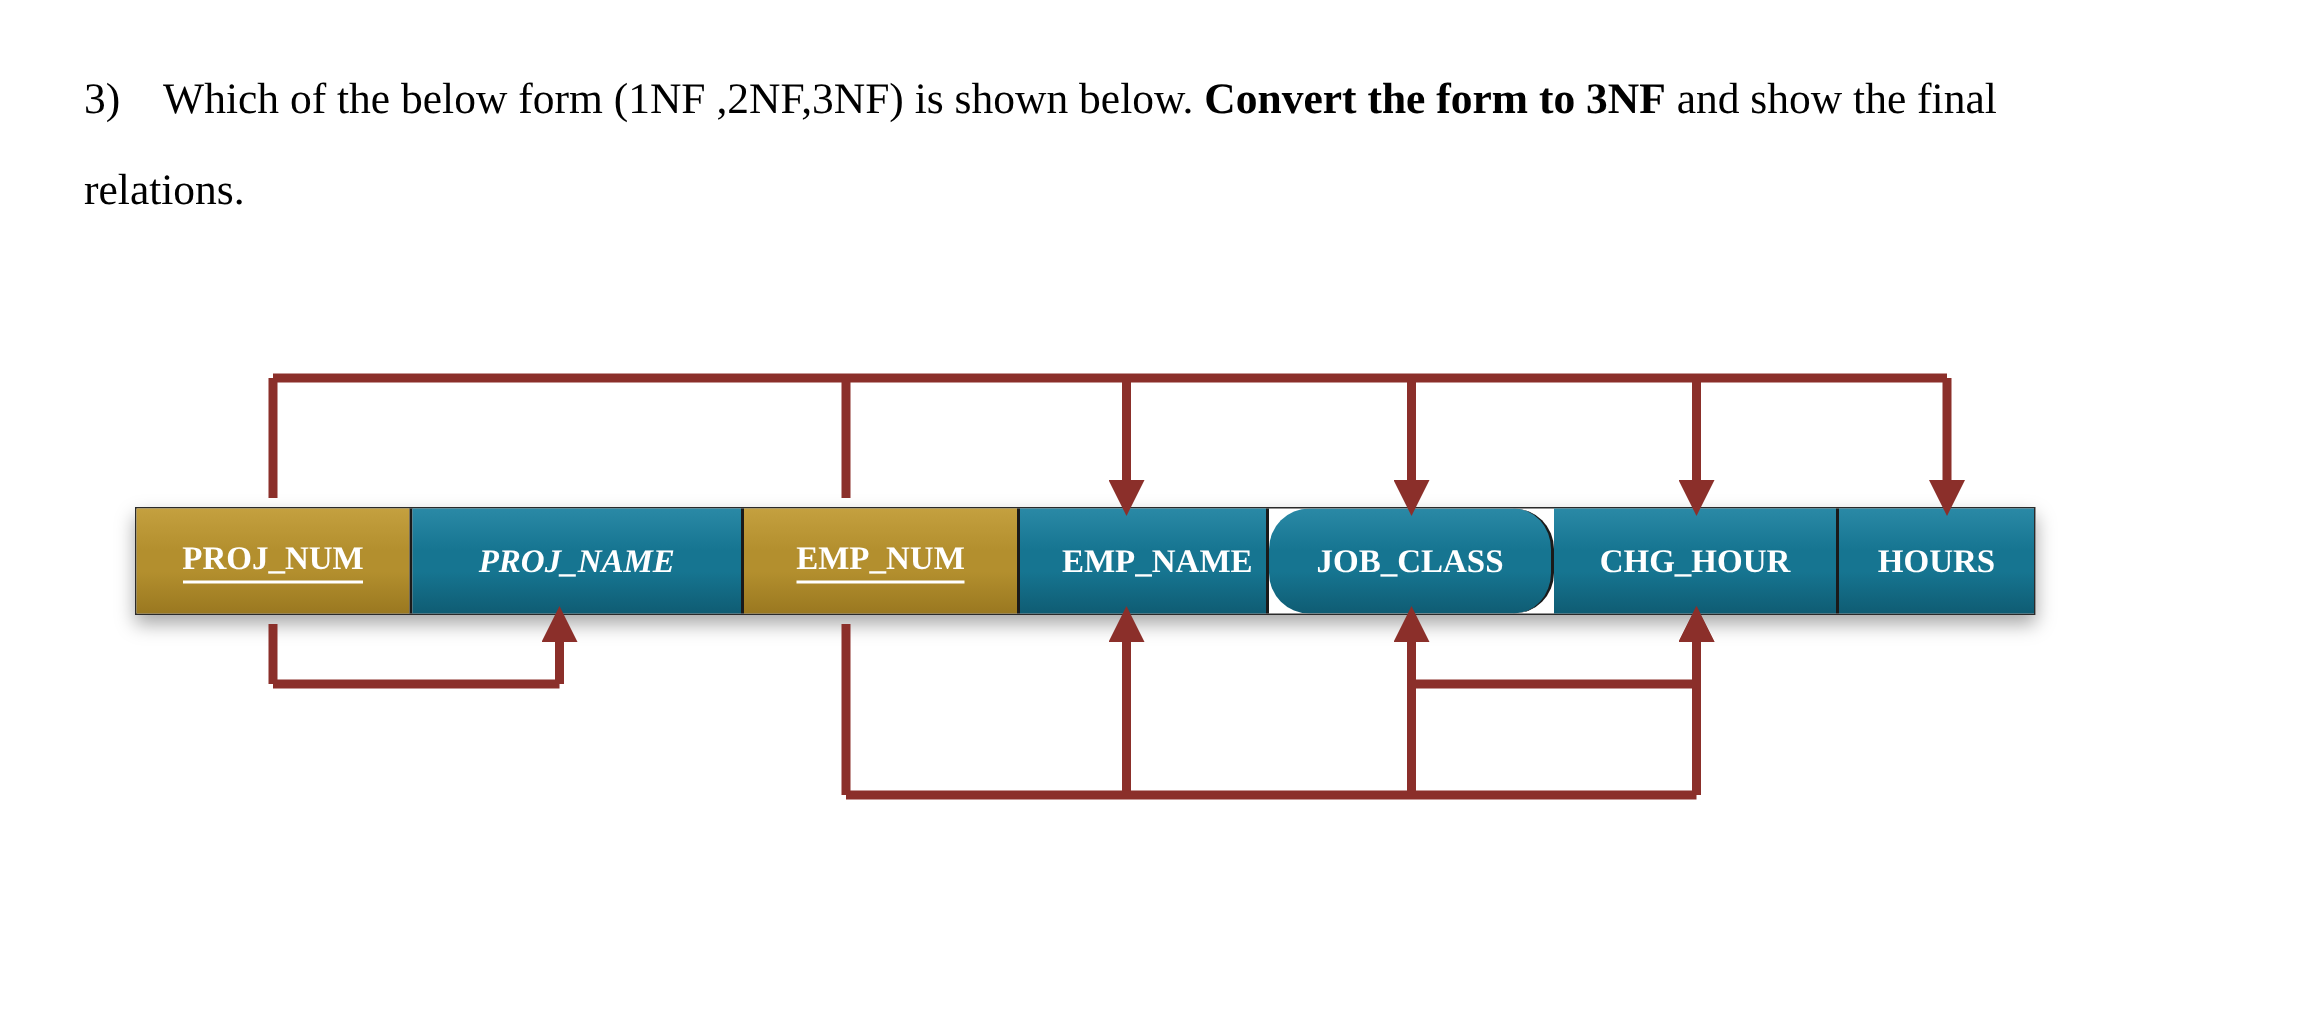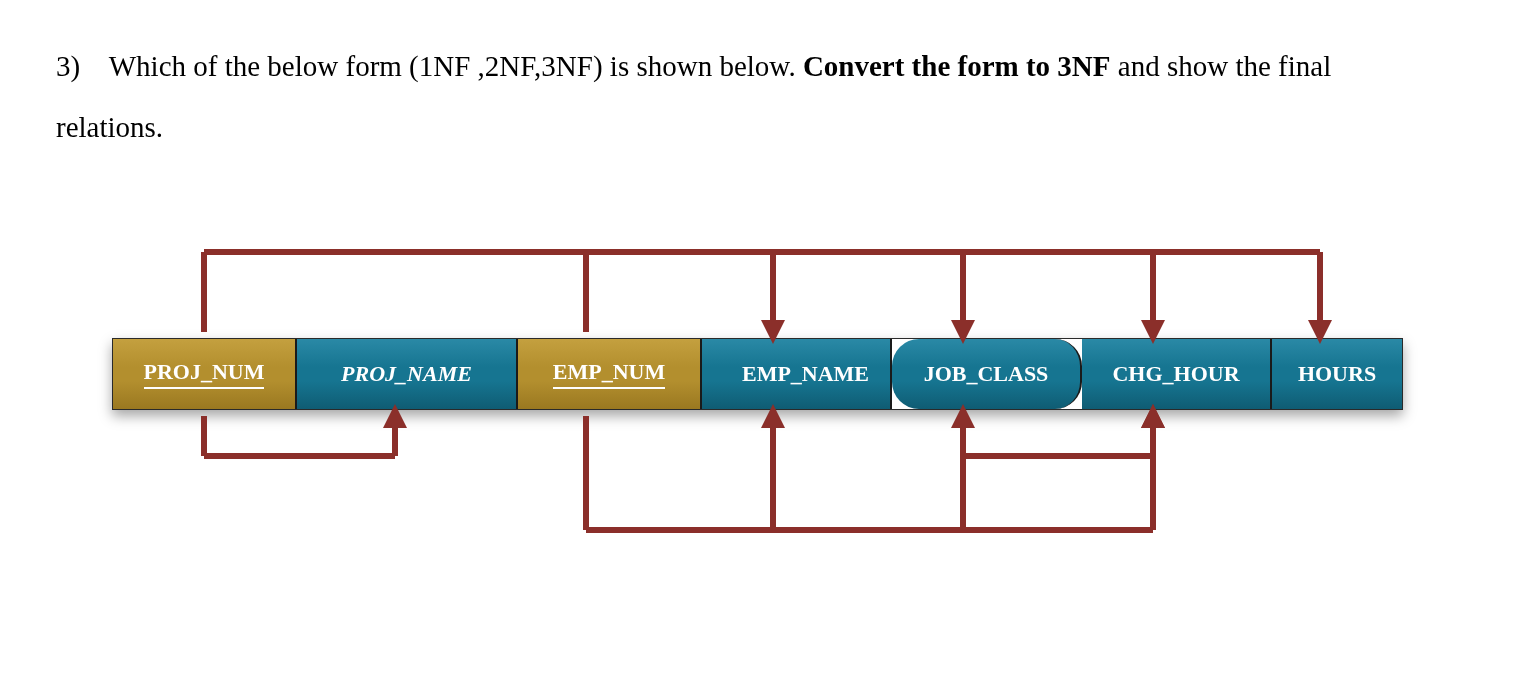--- a/index.html
+++ b/index.html
@@ -20,21 +20,21 @@
     width: 1360px;
   }
   .q-num {
     display: inline-block;
     width: 46px;
   }
   .bold { font-weight: bold; }
   .diagram {
     position: absolute;
     top: 220px;
-    left: 106px;
+    left: 84px;
     width: 1330px;
     height: 430px;
   }
   .row {
     position: absolute;
     top: 118px;
     left: 6px;
     display: flex;
     height: 72px;
     border: 1px solid #2a2a2a;
@@ -81,21 +81,21 @@
   <div class="row" id="row">
       <div class="cell key" style="width: 184px;">
         <span class="label">PROJ_NUM</span>
       </div>
       <div class="cell" style="width: 221px; font-style: italic;">
         <span class="label">PROJ_NAME</span>
       </div>
       <div class="cell key" style="width: 184px;">
         <span class="label">EMP_NUM</span>
       </div>
-      <div class="cell" style="width: 190px; padding-left: 19px;">
+      <div class="cell" style="width: 166px; padding-left: 19px;">
         <span class="label">EMP_NAME</span>
       </div>
       <div class="cell" style="width: 190px; border-radius: 27px;">
         <span class="label">JOB_CLASS</span>
       </div>
       <div class="cell" style="width: 190px;">
         <span class="label">CHG_HOUR</span>
       </div>
       <div class="cell" style="width: 130px;">
         <span class="label">HOURS</span>

